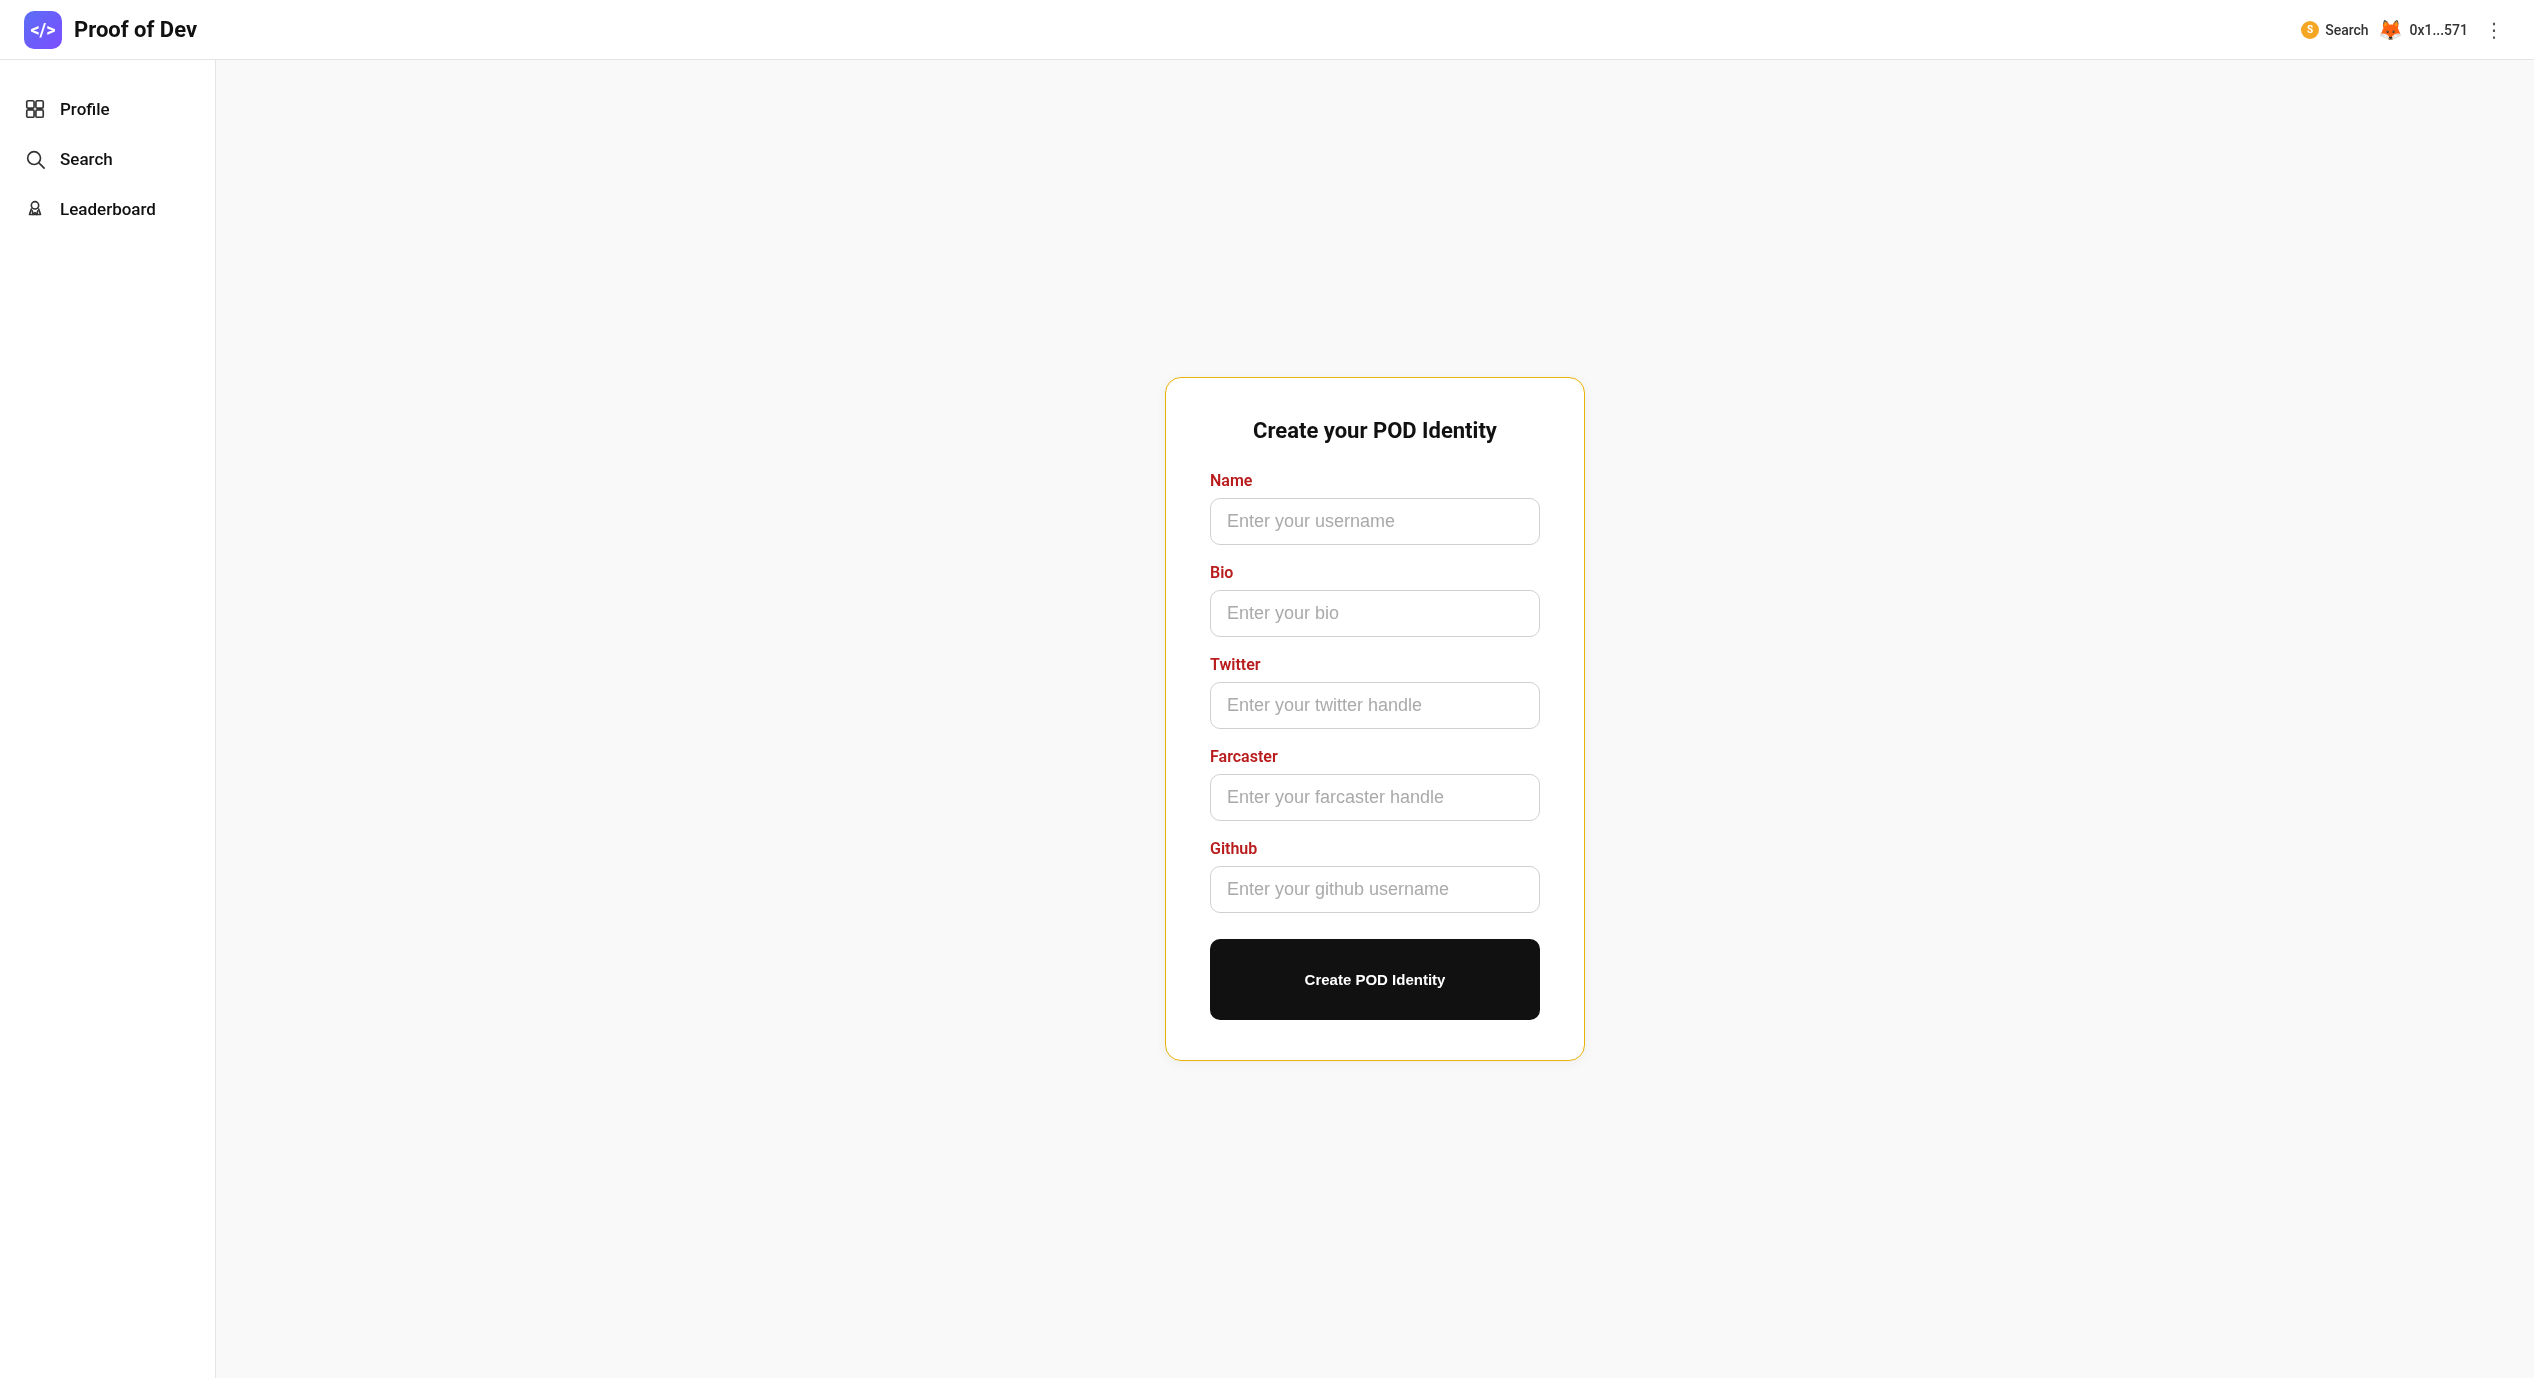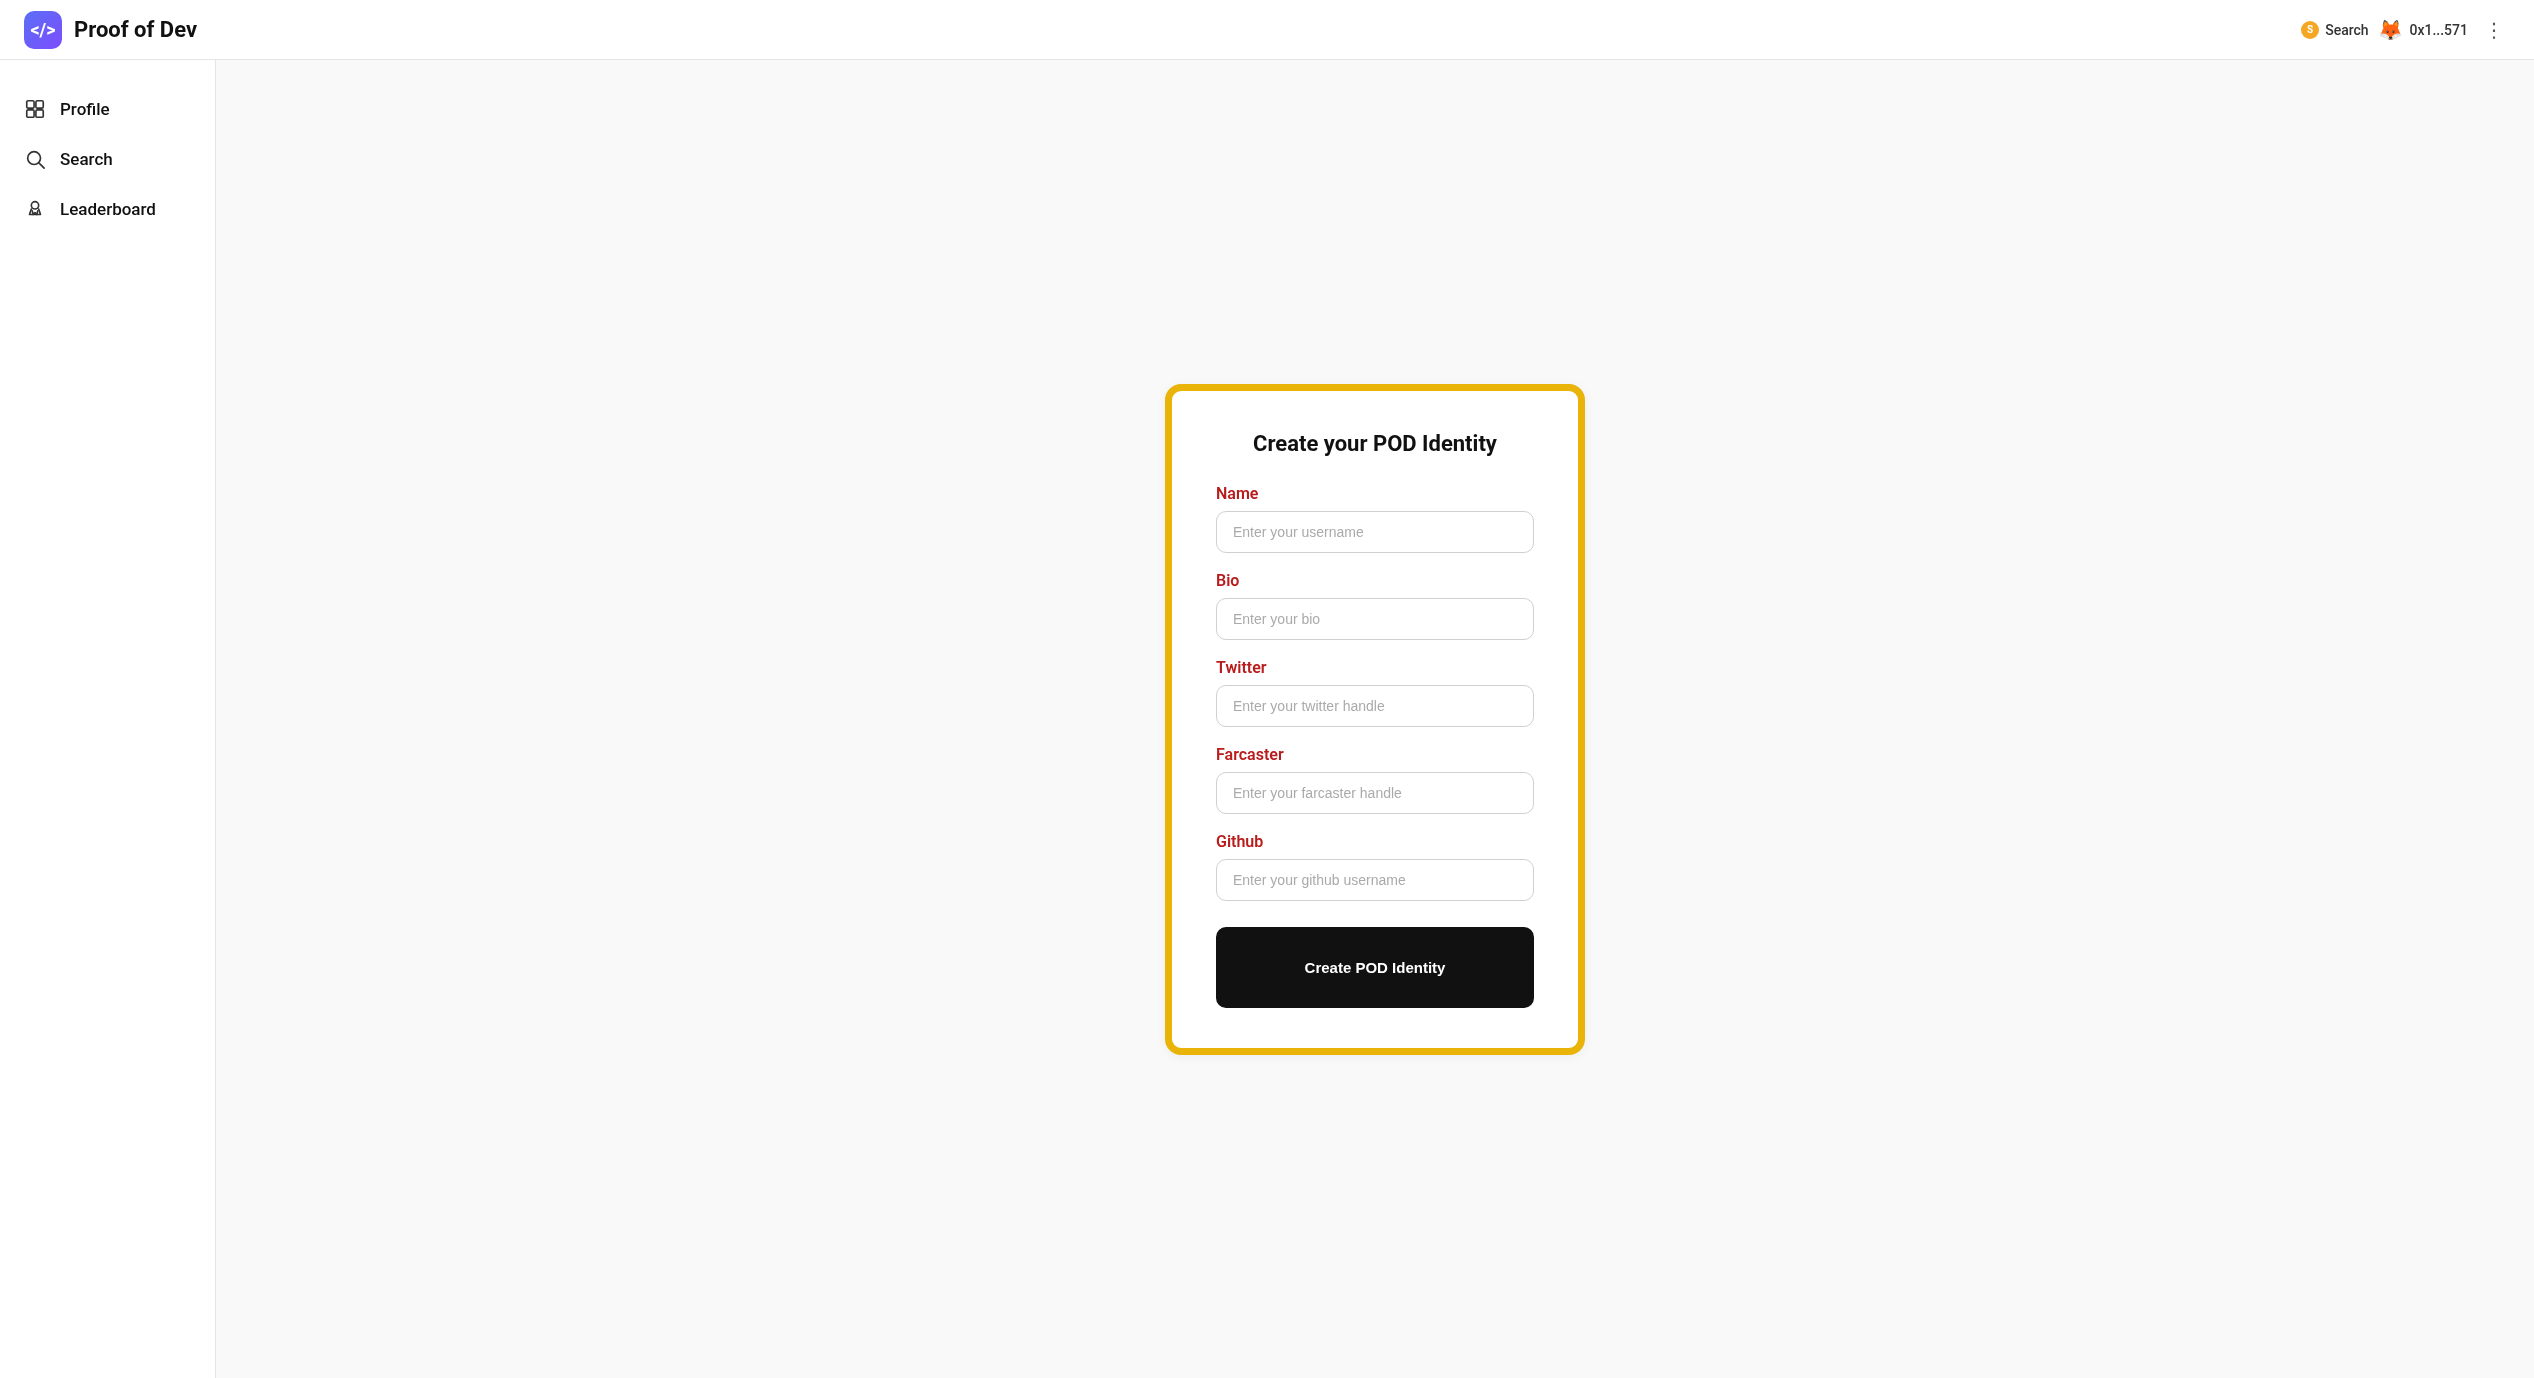--- a/index.html
+++ b/index.html
@@ -123,21 +123,21 @@
       flex: 1;
       display: flex;
       align-items: center;
       justify-content: center;
       padding: 40px;
       background: #f9f9f9;
     }
     
     .card {
       background: #fff;
-      border: 7px solid #eab308;
+      border: 1px solid #eab308;
       border-radius: 16px;
       padding: 40px 44px;
       width: 420px;
       box-shadow: 0 2px 12px rgba(0,0,0,0.05);
     }
     .card-title {
       font-size: 22px;
       font-weight: 700;
       text-align: center;
       margin-bottom: 28px;
@@ -150,21 +150,21 @@
       display: block;
       font-size: 16px;
       font-weight: 600;
       color: #b91c1c;
       margin-bottom: 8px;
       margin-top: 16px;
     }
     .form-input {
       width: 100%;
       padding: 12px 16px;
-      font-size: 14px;
+      font-size: 18px;
       color: #404040;
       border: 1px solid #d0d0d0;
       border-radius: 10px;
       outline: none;
       background: #fff;
       transition: border-color 0.15s;
     }
     .form-input::placeholder {
       color: #aaa;
     }

